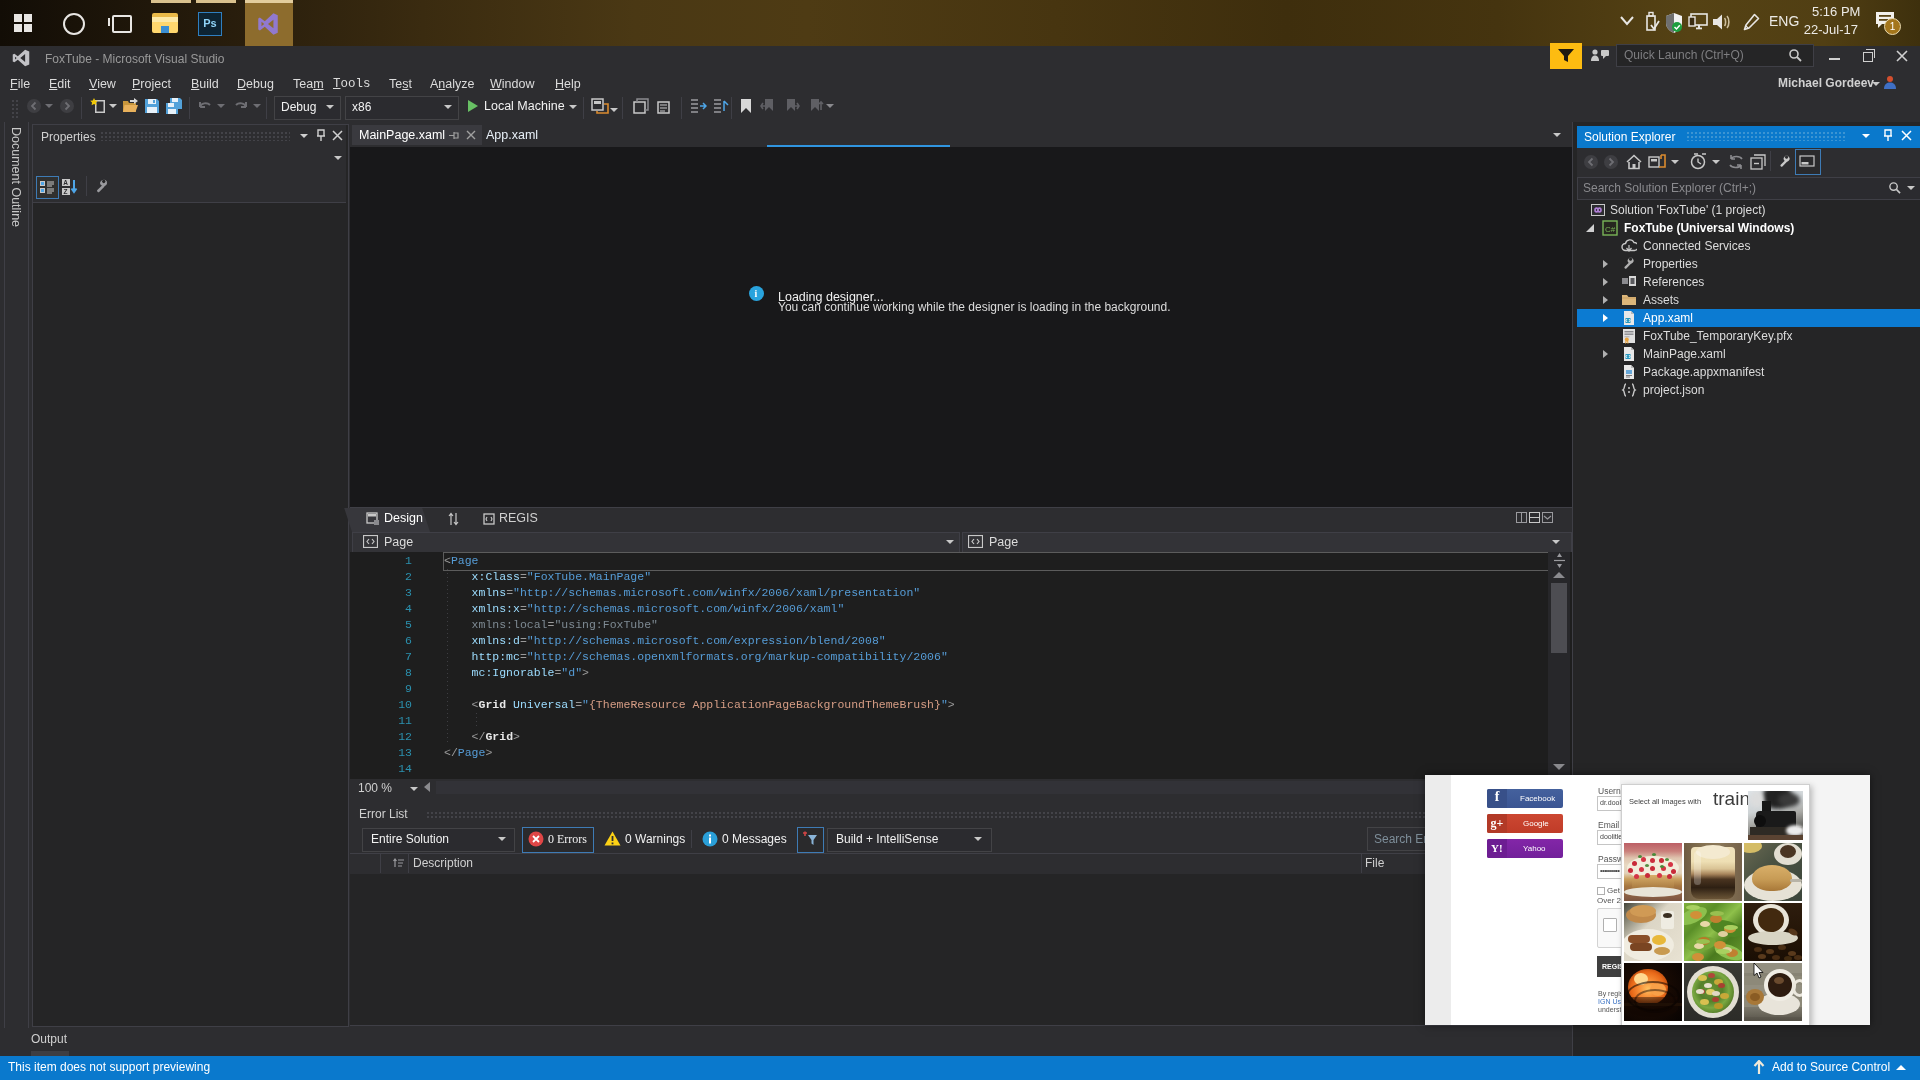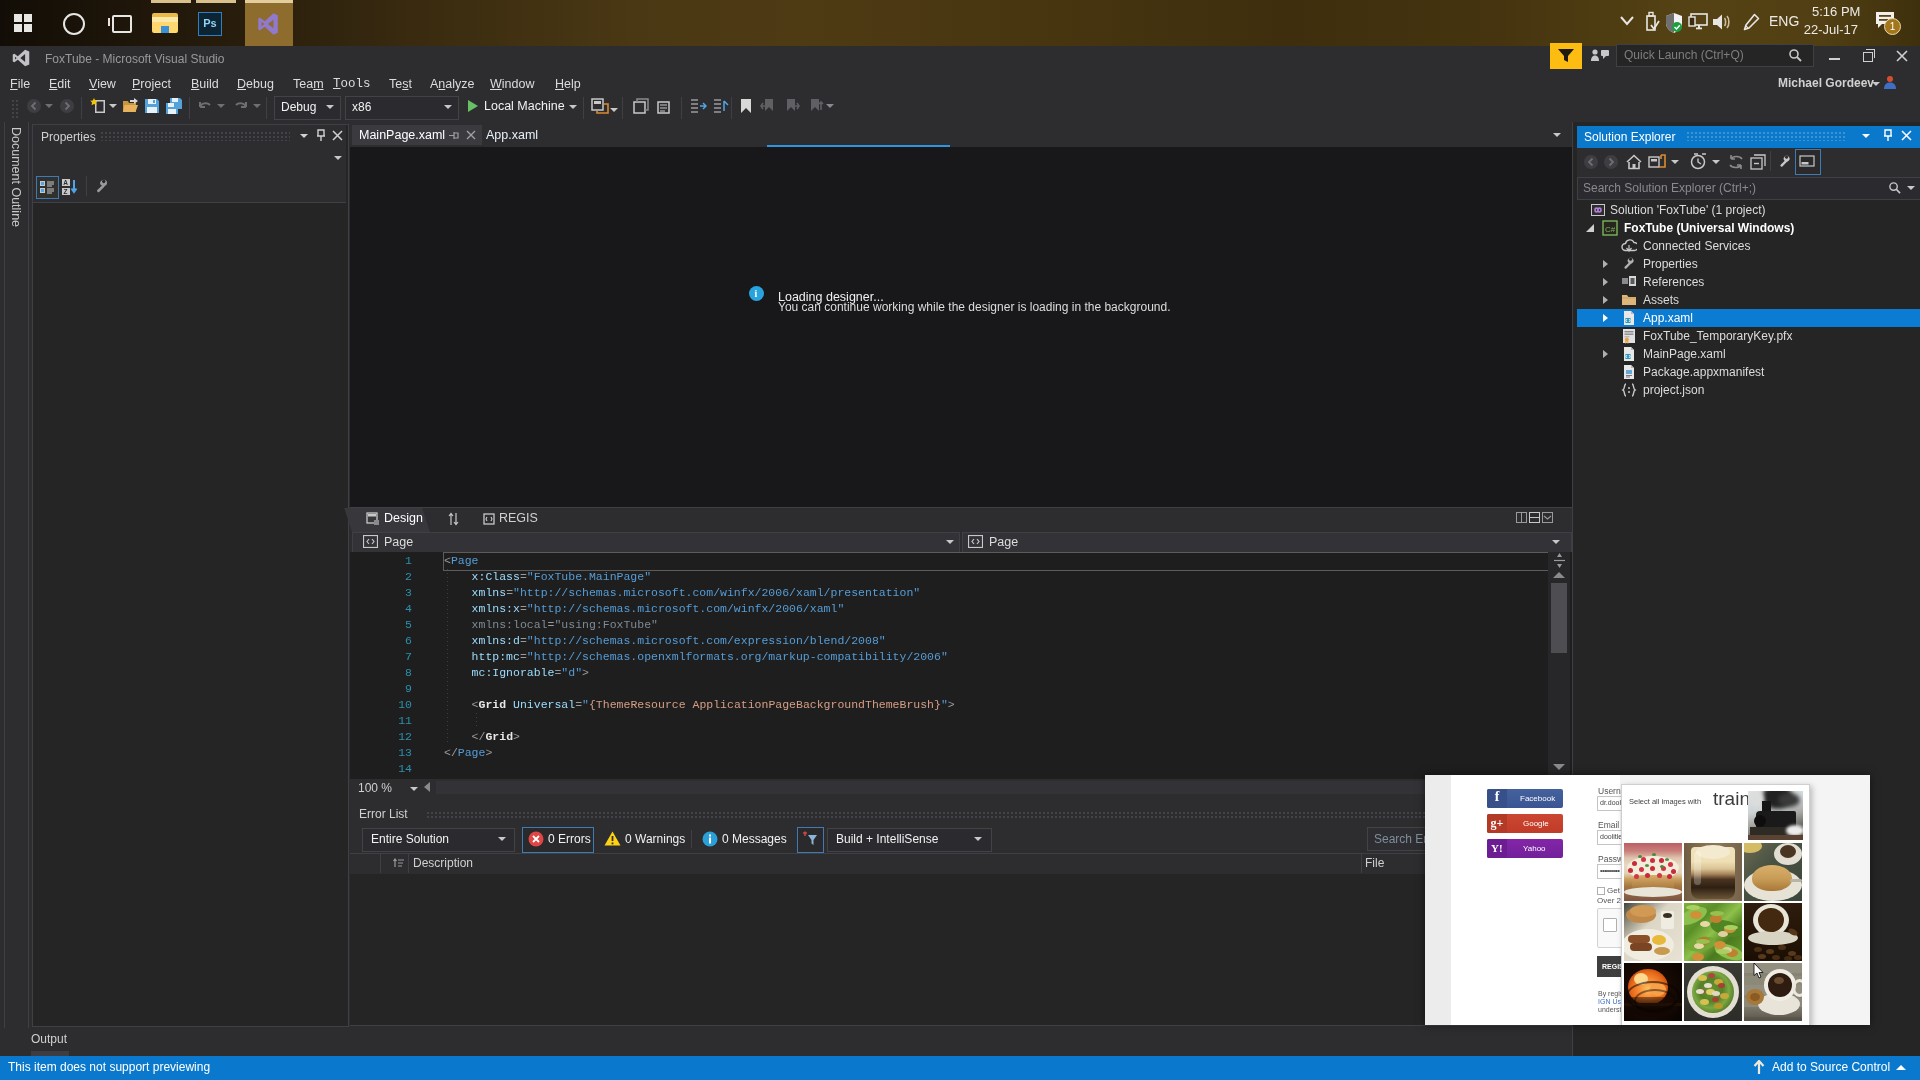--- a/index.html
+++ b/index.html
@@ -421,21 +421,21 @@
 <div class="a dots" style="left:426px;top:811px;width:1130px;height:8px;"></div>
 
 <div class="combo" style="left:362px;top:828px;width:151px;height:22px;"></div>
 <div class="tx" style="left:371px;top:832px;color:#f1f1f1;font-size:12px;">Entire Solution</div>
 <div class="caret" style="left:498px;top:837px;"></div>
 <div class="a" style="left:522px;top:827px;width:70px;height:24px;border:1px solid #3e7bb5;background:#2a2a2c;"></div>
 <svg class="a" style="left:528px;top:831px;" width="16" height="16" viewBox="0 0 16 16">
       <circle cx="8" cy="8" r="7.5" fill="#e04646"></circle>
       <path d="M5 5 L11 11 M11 5 L5 11" stroke="#fff" stroke-width="1.8"></path>
     </svg>
-<div class="tx" style="left:548px;top:832px;color:#f1f1f1;font-size:12px;">0 Errors</div>
+<div class="tx" style="left:548px;top:832px;color:#f1f1f1;font-size:12px;font-family:Liberation Serif, serif;">0 Errors</div>
 <svg class="a" style="left:604px;top:831px;" width="17" height="15" viewBox="0 0 17 15">
       <path d="M8.5 0.5 L16.5 14.5 L0.5 14.5 Z" fill="#fcd116"></path>
       <rect x="7.6" y="5" width="1.8" height="5" fill="#2d2d30"></rect>
       <rect x="7.6" y="11.5" width="1.8" height="1.8" fill="#2d2d30"></rect>
     </svg>
 <div class="tx" style="left:625px;top:832px;color:#f1f1f1;font-size:12px;">0 Warnings</div>
 <div class="sep" style="left:691px;top:830px;height:18px;"></div>
 <svg class="a" style="left:702px;top:831px;" width="16" height="16" viewBox="0 0 16 16">
       <circle cx="8" cy="8" r="7.5" fill="#2a9fd8"></circle>
       <rect x="7" y="3.5" width="2" height="2" fill="#fff"></rect>

